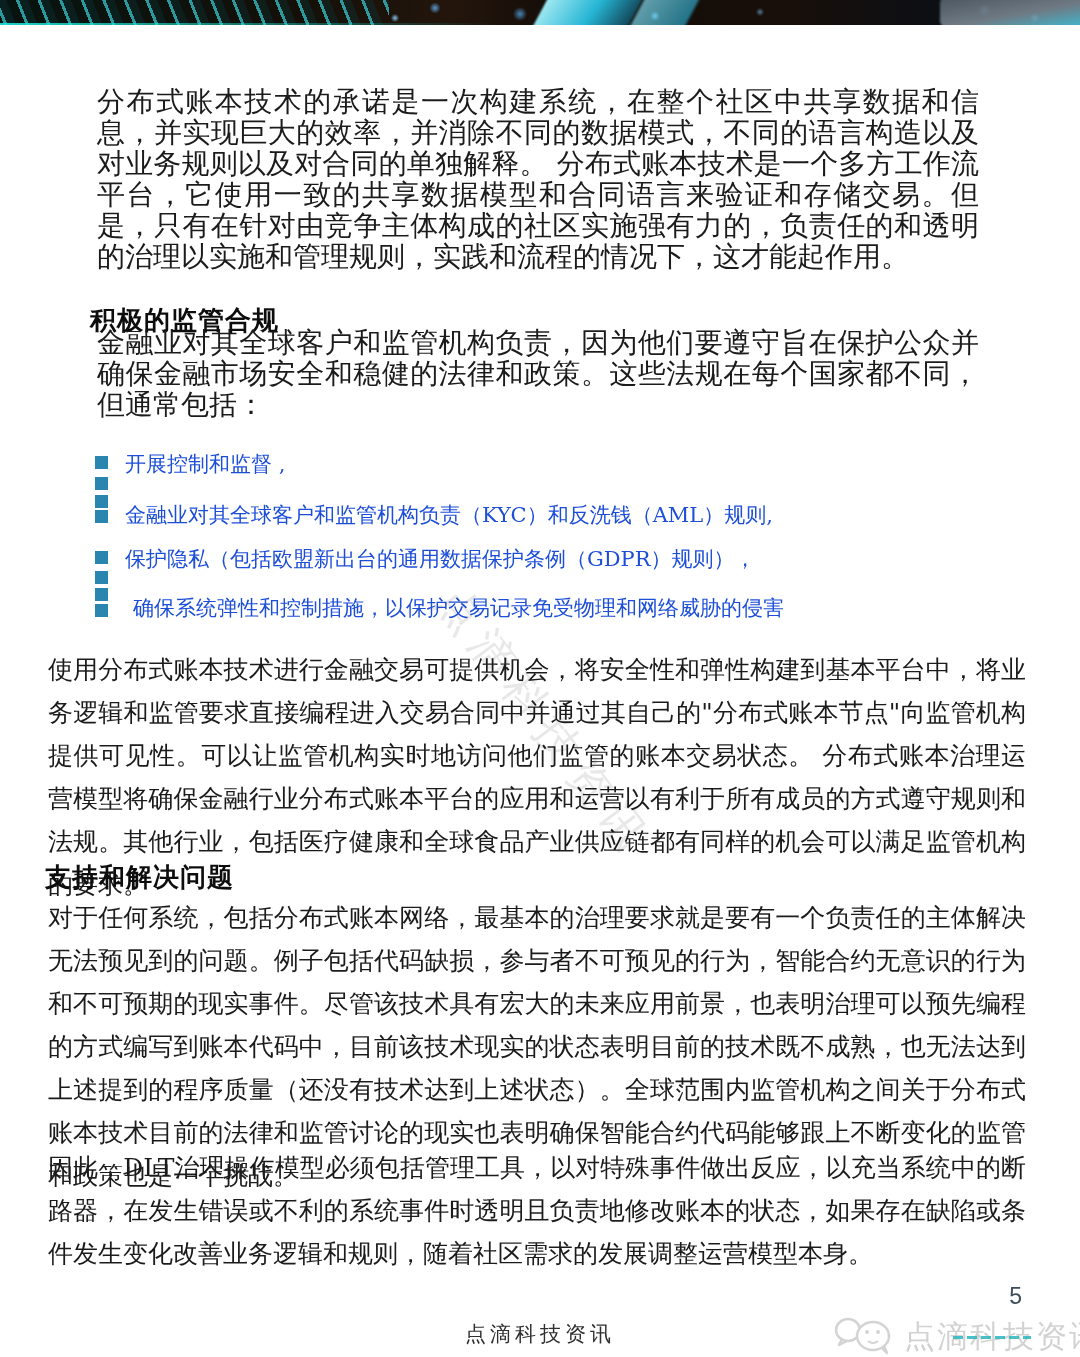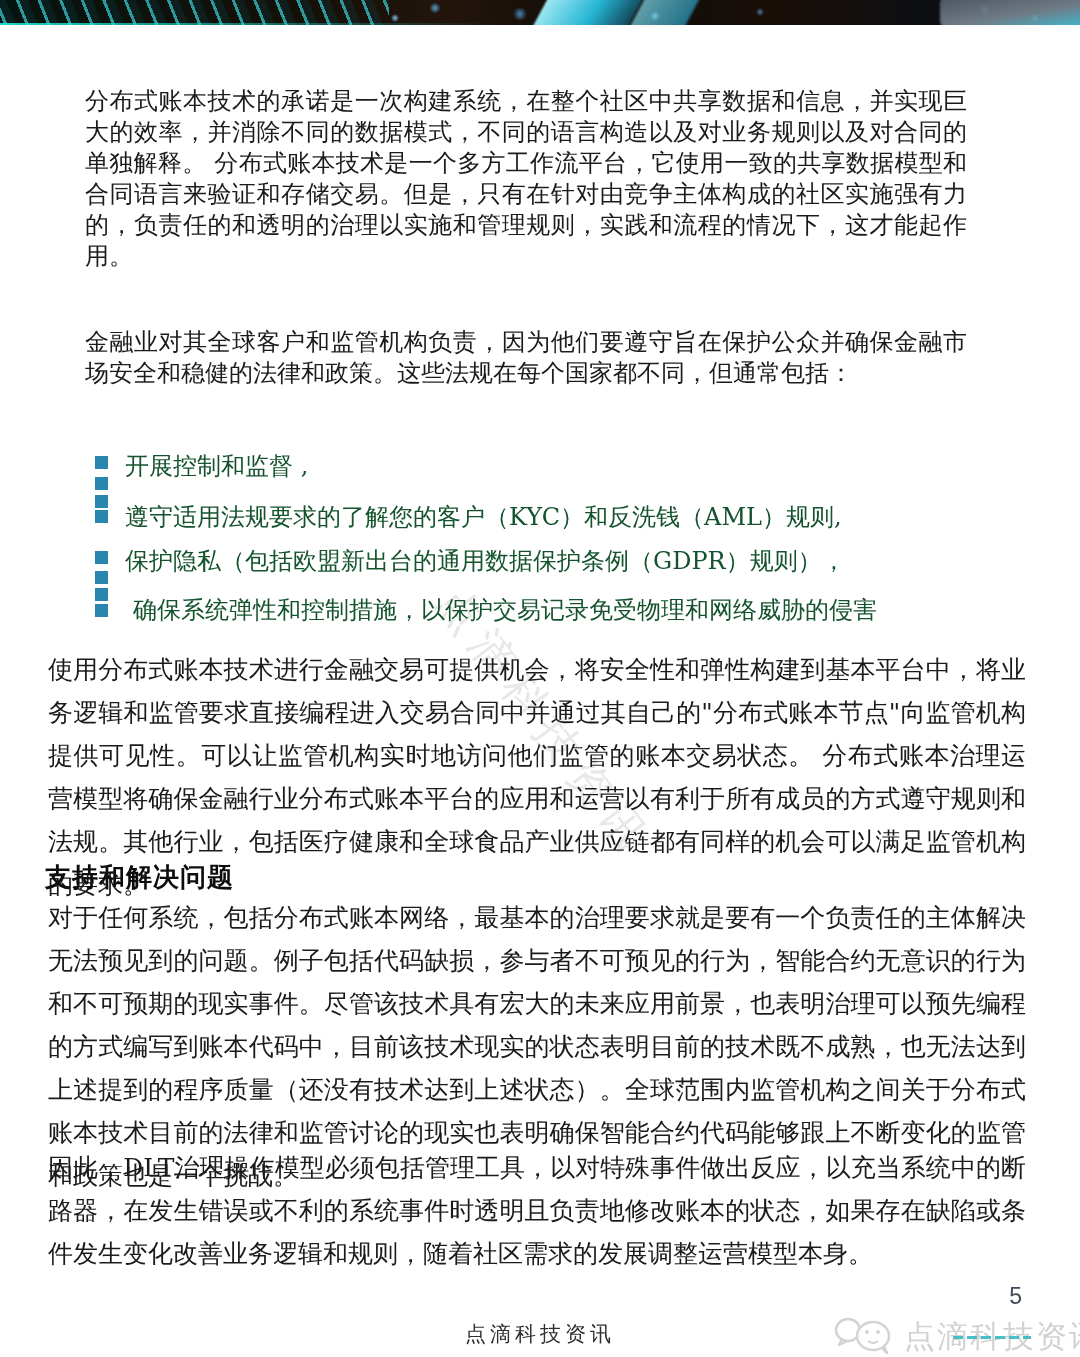--- a/index.html
+++ b/index.html
@@ -43,39 +43,39 @@
     background:linear-gradient(100deg, rgba(140,230,250,.8), rgba(40,180,220,.7));
     transform:skewX(-28deg); filter:blur(1.5px); opacity:.85;
   }
   .banner-blob {
     position:absolute; right:-10px; top:-3px; width:150px; height:30px;
     background:linear-gradient(170deg,#59646e 10%,#7a8690 55%,#49c5de 95%);
     border-radius:6px; filter:blur(1px); opacity:.9;
   }
   
   .para { position:absolute; text-align:justify; color:#1b1b1b; }
-  .p-small { font-size:24px; line-height:31px; width:882px; }
+  .p-small { font-size:28px; line-height:31px; width:882px;margin-left:12px; }
   .p-large { font-size:25px; line-height:43px; width:978px; }
   .heading {
     position:absolute; font-family:"Liberation Sans","DejaVu Sans",sans-serif;
     font-weight:700; font-size:26px; color:#0d0d0d; letter-spacing:1px;
   }
   #para1 { left:85px; top:86px; }
   #h-compliance { left:90px; top:303px; }
   #lead1 { left:85px; top:327px; }
   #para3 { left:48px; top:648px; }
   #h-support { left:45px; top:860px; }
   #para4 { left:48px; top:896px; }
   #para5 { left:48px; top:1146px; }
   
   .bullets { position:absolute; left:95px; top:448px; width:905px; height:195px; }
   .sq { position:absolute; left:0; width:13px; height:13px; background:#2a86ae; }
   .sq1{top:8px;} .sq2{top:29px;} .sq3{top:47px;} .sq4{top:62px;}
   .sq5{top:103px;} .sq6{top:123px;} .sq7{top:140px;} .sq8{top:156px;}
-  .bullet-text { position:absolute; left:30px; font-size:24px; color:#14532d; white-space:nowrap; }
+  .bullet-text { position:absolute; left:30px; font-size:21px; color:#1d4ed8; white-space:nowrap; }
   .bt1{top:2px;} .bt2{top:53px;} .bt3{top:97px;} .bt4{top:146px; left:38px;}
   
   .watermark {
     position:absolute; left:470px; top:575px;
     font-size:44px; letter-spacing:10px; color:rgba(50,50,50,.11);
     transform:rotate(53deg); transform-origin:left top;
     pointer-events:none; white-space:nowrap;
     font-family:"Liberation Sans","DejaVu Sans",sans-serif;
   }
   
@@ -107,33 +107,34 @@
 
   <div class="banner">
     <div class="banner-streaks"></div>
     <div class="banner-bar-1"></div>
     <div class="banner-bar-2"></div>
     <div class="banner-blob"></div>
   </div>
 
   <div id="para1" class="para p-small">分布式账本技术的承诺是一次构建系统，在整个社区中共享数据和信息，并实现巨大的效率，并消除不同的数据模式，不同的语言构造以及对业务规则以及对合同的单独解释。 分布式账本技术是一个多方工作流平台，它使用一致的共享数据模型和合同语言来验证和存储交易。但是，只有在针对由竞争主体构成的社区实施强有力的，负责任的和透明的治理以实施和管理规则，实践和流程的情况下，这才能起作用。</div>
 
+  <div id="h-compliance" class="heading">积极的监管合规</div>
   <div id="lead1" class="para p-small">金融业对其全球客户和监管机构负责，因为他们要遵守旨在保护公众并确保金融市场安全和稳健的法律和政策。这些法规在每个国家都不同，但通常包括：</div>
 
   <div class="bullets">
     <div class="sq sq1"></div>
     <div class="sq sq2"></div>
     <div class="sq sq3"></div>
     <div class="sq sq4"></div>
     <div class="sq sq5"></div>
     <div class="sq sq6"></div>
     <div class="sq sq7"></div>
     <div class="sq sq8"></div>
     <div class="bullet-text bt1">开展控制和监督 ,</div>
-    <div class="bullet-text bt2">遵守适用法规要求的了解您的客户（KYC）和反洗钱（AML）规则,</div>
+    <div class="bullet-text bt2">金融业对其全球客户和监管机构负责（KYC）和反洗钱（AML）规则,</div>
     <div class="bullet-text bt3">保护隐私（包括欧盟新出台的通用数据保护条例（GDPR）规则），</div>
     <div class="bullet-text bt4">确保系统弹性和控制措施，以保护交易记录免受物理和网络威胁的侵害</div>
   </div>
 
   <div id="para3" class="para p-large">使用分布式账本技术进行金融交易可提供机会，将安全性和弹性构建到基本平台中，将业务逻辑和监管要求直接编程进入交易合同中并通过其自己的"分布式账本节点"向监管机构提供可见性。可以让监管机构实时地访问他们监管的账本交易状态。 分布式账本治理运营模型将确保金融行业分布式账本平台的应用和运营以有利于所有成员的方式遵守规则和法规。其他行业，包括医疗健康和全球食品产业供应链都有同样的机会可以满足监管机构的要求。</div>
 
   <div id="h-support" class="heading">支持和解决问题</div>
   <div id="para5" class="para p-large">因此，DLT治理操作模型必须包括管理工具，以对特殊事件做出反应，以充当系统中的断路器，在发生错误或不利的系统事件时透明且负责地修改账本的状态，如果存在缺陷或条件发生变化改善业务逻辑和规则，随着社区需求的发展调整运营模型本身。</div>
   <div id="para4" class="para p-large">对于任何系统，包括分布式账本网络，最基本的治理要求就是要有一个负责任的主体解决无法预见到的问题。例子包括代码缺损，参与者不可预见的行为，智能合约无意识的行为和不可预期的现实事件。尽管该技术具有宏大的未来应用前景，也表明治理可以预先编程的方式编写到账本代码中，目前该技术现实的状态表明目前的技术既不成熟，也无法达到上述提到的程序质量（还没有技术达到上述状态）。全球范围内监管机构之间关于分布式账本技术目前的法律和监管讨论的现实也表明确保智能合约代码能够跟上不断变化的监管和政策也是一个挑战。</div>
 

